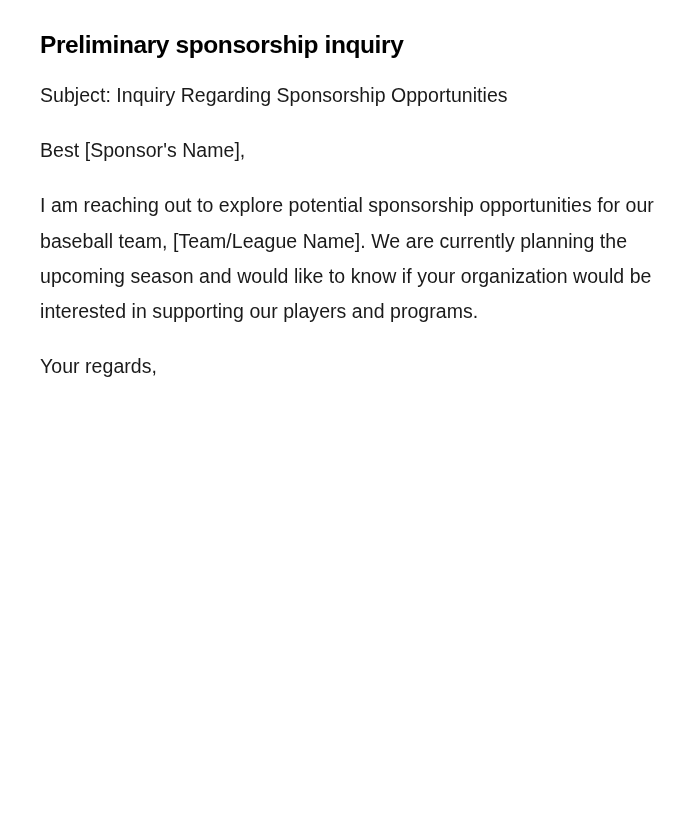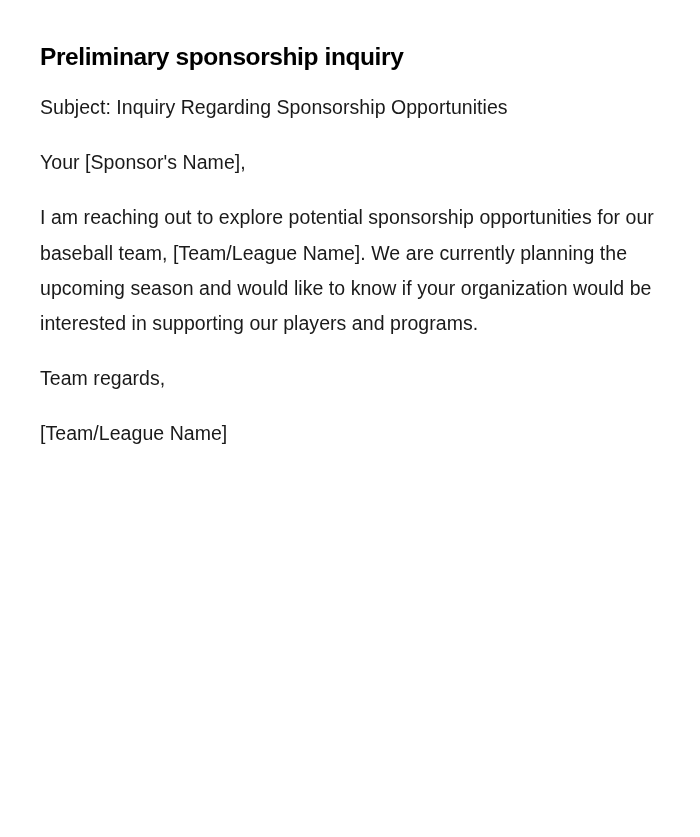--- a/index.html
+++ b/index.html
@@ -9,21 +9,21 @@
     }
     body {
       width: 700px;
       height: 837px;
       overflow: hidden;
       font-family: "Liberation Sans", sans-serif;
       color: #111111;
     }
     .doc {
       position: relative;
-      padding: 40px 40px 0 40px;
+      padding: 28px 40px 0 40px;
       box-sizing: border-box;
       width: 700px;
     }
     .title {
       font-size: 24.5px;
       font-weight: bold;
       line-height: 34px;
       margin: 0 0 10px 0;
       letter-spacing: -0.4px;
       color: #000000;
@@ -35,17 +35,16 @@
       letter-spacing: 0.05px;
       color: #1a1a1a;
     }
   </style>
 </head>
 <body>
 
 <div class="doc">
   <h1 class="title">Preliminary sponsorship inquiry</h1>
   <p class="para">Subject: Inquiry Regarding Sponsorship Opportunities</p>
-  <p class="para">Your [Sponsor's Name],</p>
+  <p class="para">Best [Sponsor's Name],</p>
   <p class="para">I am reaching out to explore potential sponsorship opportunities for our baseball team, [Team/League Name]. We are currently planning the upcoming season and would like to know if your organization would be interested in supporting our players and programs.</p>
-  <p class="para">Team regards,</p>
-  <p class="para">[Team/League Name]</p>
+  <p class="para">Your regards,</p>
 </div>
 
 </body></html>

